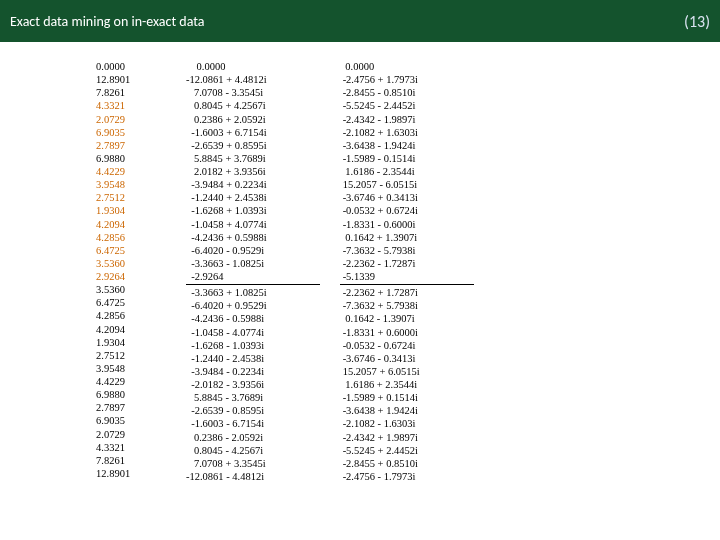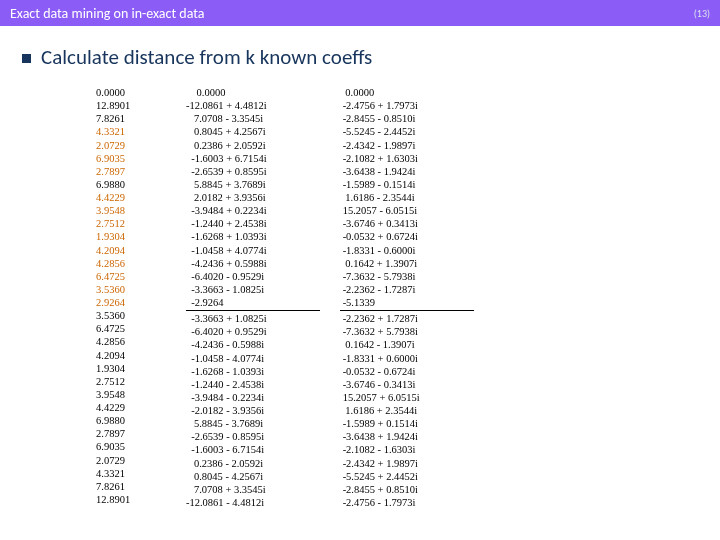--- a/index.html
+++ b/index.html
@@ -5,31 +5,31 @@
   body {
     margin: 0;
     padding: 0;
     width: 720px;
     height: 540px;
     background: #fff;
     font-family: Calibri, Arial, sans-serif;
     overflow: hidden;
   }
   .titlebar {
-    background: #8b5cf6;
+    background: #14532d;
     color: #ffffff;
     height: 26px;
     display: flex;
     align-items: center;
     justify-content: space-between;
-    padding: 0 10px;
+    padding: 8px 10px;
     font-size: 14px;
   }
   .titlebar .pagenum {
-    font-size: 10px;
+    font-size: 16px;
     color: #d9e2f0;
     text-align: right;
   }
   .main {
     padding: 18px 22px 0 22px;
   }
   .heading {
     color: #18365d;
     font-size: 21px;
     font-weight: 400;
@@ -64,23 +64,20 @@
 </style>
 </head>
 <body>
 
 <div class="titlebar">
   <span>Exact data mining on in-exact data</span>
   <span class="pagenum">(13)</span>
 </div>
 
 <div class="main">
-  <p class="heading">
-    <span class="bullet"></span><span>Calculate distance from k known coeffs</span>
-  </p>
 
   <div class="cols">
 
     <div class="col left"><span>0.0000
 12.8901
 7.8261</span>
 <span class="hl">4.3321
 2.0729
 6.9035
 2.7897</span>

